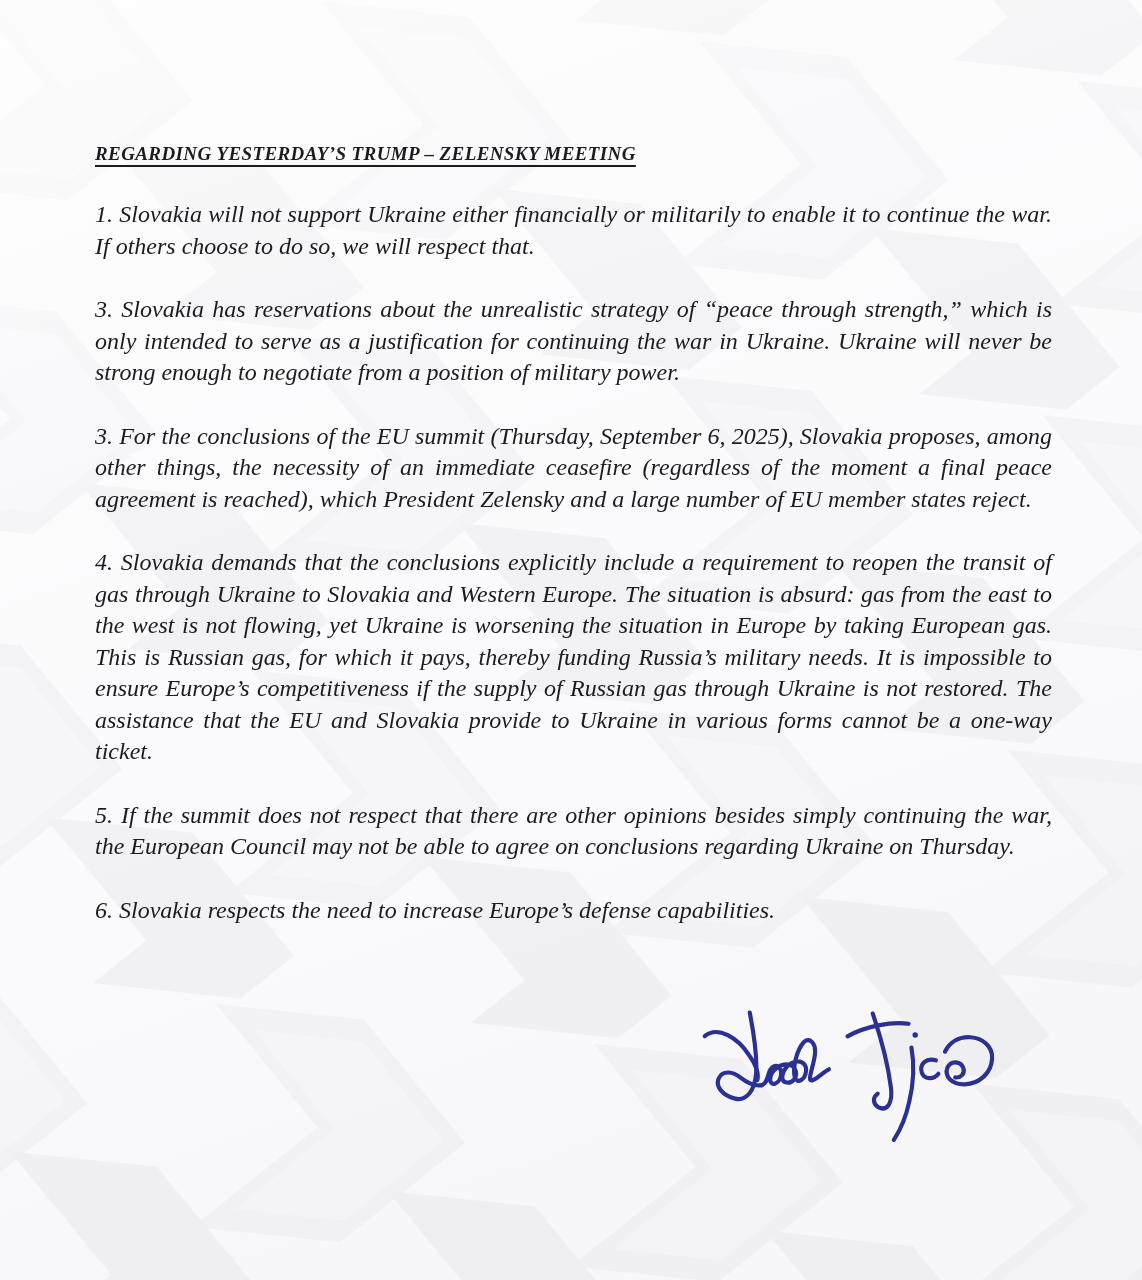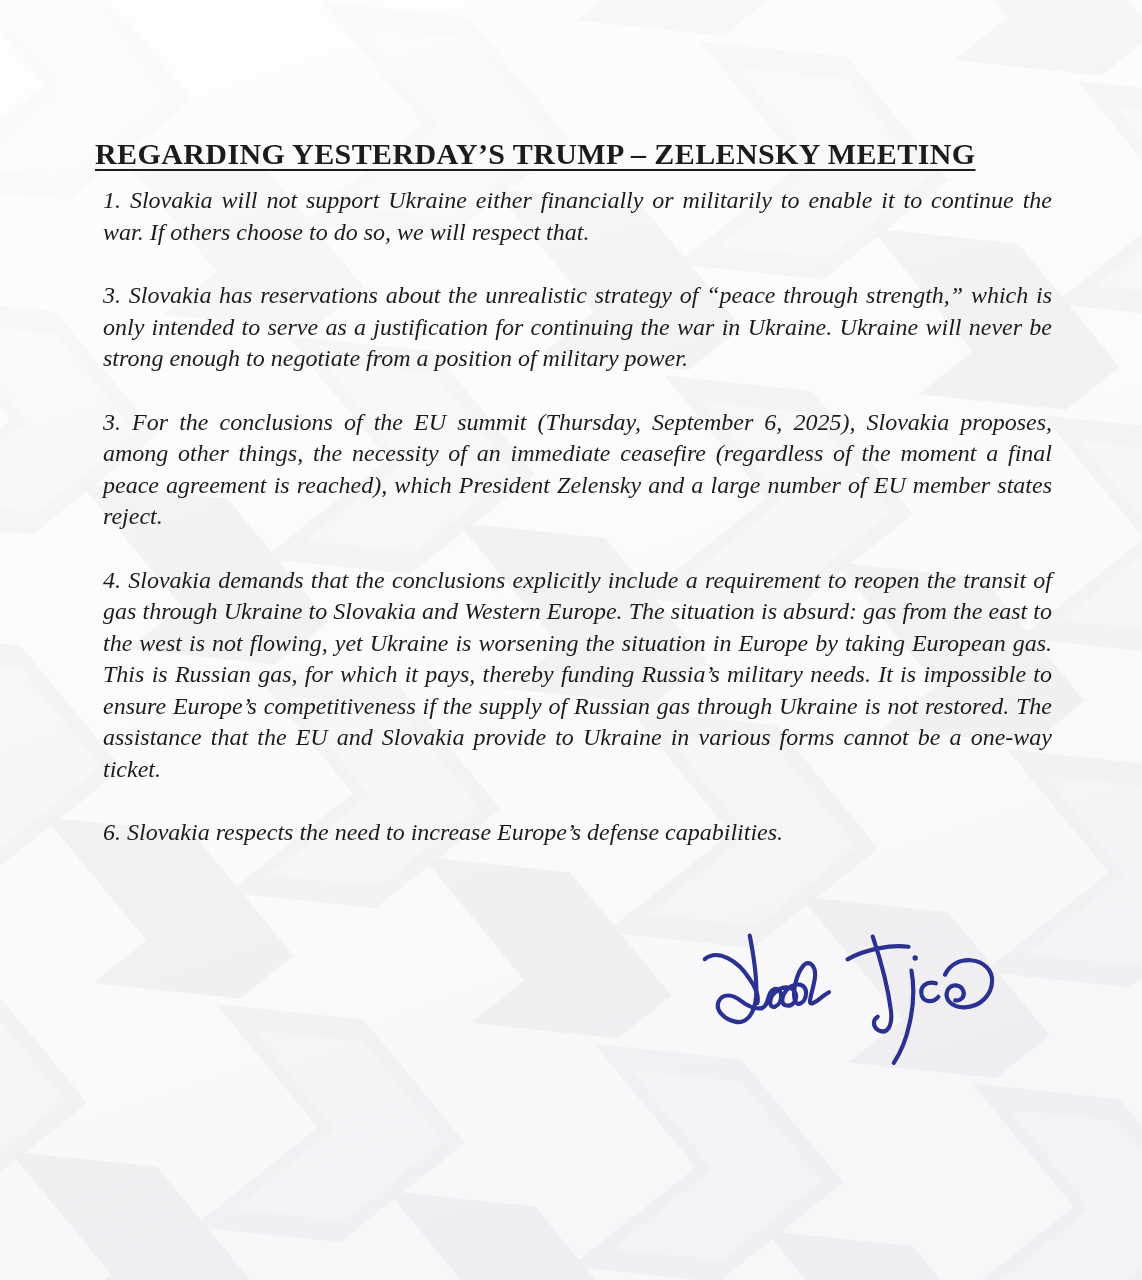--- a/index.html
+++ b/index.html
@@ -19,35 +19,36 @@
   .content {
     position: absolute;
     left: 95px;
     top: 138px;
     width: 957px;
     z-index: 1;
     font-family: "Liberation Serif", "DejaVu Serif", serif;
     color: var(--text, #1c1c1e);
   }
   .doc-title {
-    font-size: 30px;
+    font-size: 19px;
     line-height: 31px;
     font-weight: 700;
     letter-spacing: 0.4px;
-    margin: 0 0 16px 0;
+    margin: 0 0 30px 0;
     text-decoration: underline;
     text-decoration-thickness: 2px;
     text-underline-offset: 5px;
     white-space: nowrap;
+    font-style: italic;
   }
   .doc-par {
     font-style: italic;
     font-size: 24px;
     line-height: 31.5px;
-    margin: 0 0 32px 8px;
+    margin: 0 0 32px 0;
     text-align: justify;
     text-justify: inter-word;
   }
   .doc-par:last-of-type { margin-bottom: 0; }
   .signature-wrap {
     margin: 78px 52px 0 auto;
     width: 302px;
     height: 150px;
     transform: rotate(-2deg);
   }
@@ -83,20 +84,21 @@
   <rect width="1142" height="1280" fill="url(#sheen)"></rect>
 </svg>
 
 <div class="content">
   <h1 class="doc-title">REGARDING YESTERDAY’S TRUMP – ZELENSKY MEETING</h1>
 
   <p class="doc-par">1. Slovakia will not support Ukraine either financially or militarily to enable it to continue the war. If others choose to do so, we will respect that.</p>
   <p class="doc-par">3. Slovakia has reservations about the unrealistic strategy of “peace through strength,” which is only intended to serve as a justification for continuing the war in Ukraine. Ukraine will never be strong enough to negotiate from a position of military power.</p>
   <p class="doc-par">3. For the conclusions of the EU summit (Thursday, September 6, 2025), Slovakia proposes, among other things, the necessity of an immediate ceasefire (regardless of the moment a final peace agreement is reached), which President Zelensky and a large number of EU member states reject.</p>
   <p class="doc-par">4. Slovakia demands that the conclusions explicitly include a requirement to reopen the transit of gas through Ukraine to Slovakia and Western Europe. The situation is absurd: gas from the east to the west is not flowing, yet Ukraine is worsening the situation in Europe by taking European gas. This is Russian gas, for which it pays, thereby funding Russia’s military needs. It is impossible to ensure Europe’s competitiveness if the supply of Russian gas through Ukraine is not restored. The assistance that the EU and Slovakia provide to Ukraine in various forms cannot be a one-way ticket.</p>
+  <p class="doc-par">5. If the summit does not respect that there are other opinions besides simply continuing the war, the European Council may not be able to agree on conclusions regarding Ukraine on Thursday.</p>
   <p class="doc-par">6. Slovakia respects the need to increase Europe’s defense capabilities.</p>
 
   <div class="signature-wrap">
     <svg viewBox="0 0 290 140" aria-hidden="true">
 
       <path class="sig-stroke" d="M 52 3
         C 55 22 58 44 56 62
         C 54 78 46 88 35 85
         C 24 82 16 73 20 65
         C 24 57 34 59 41 65

